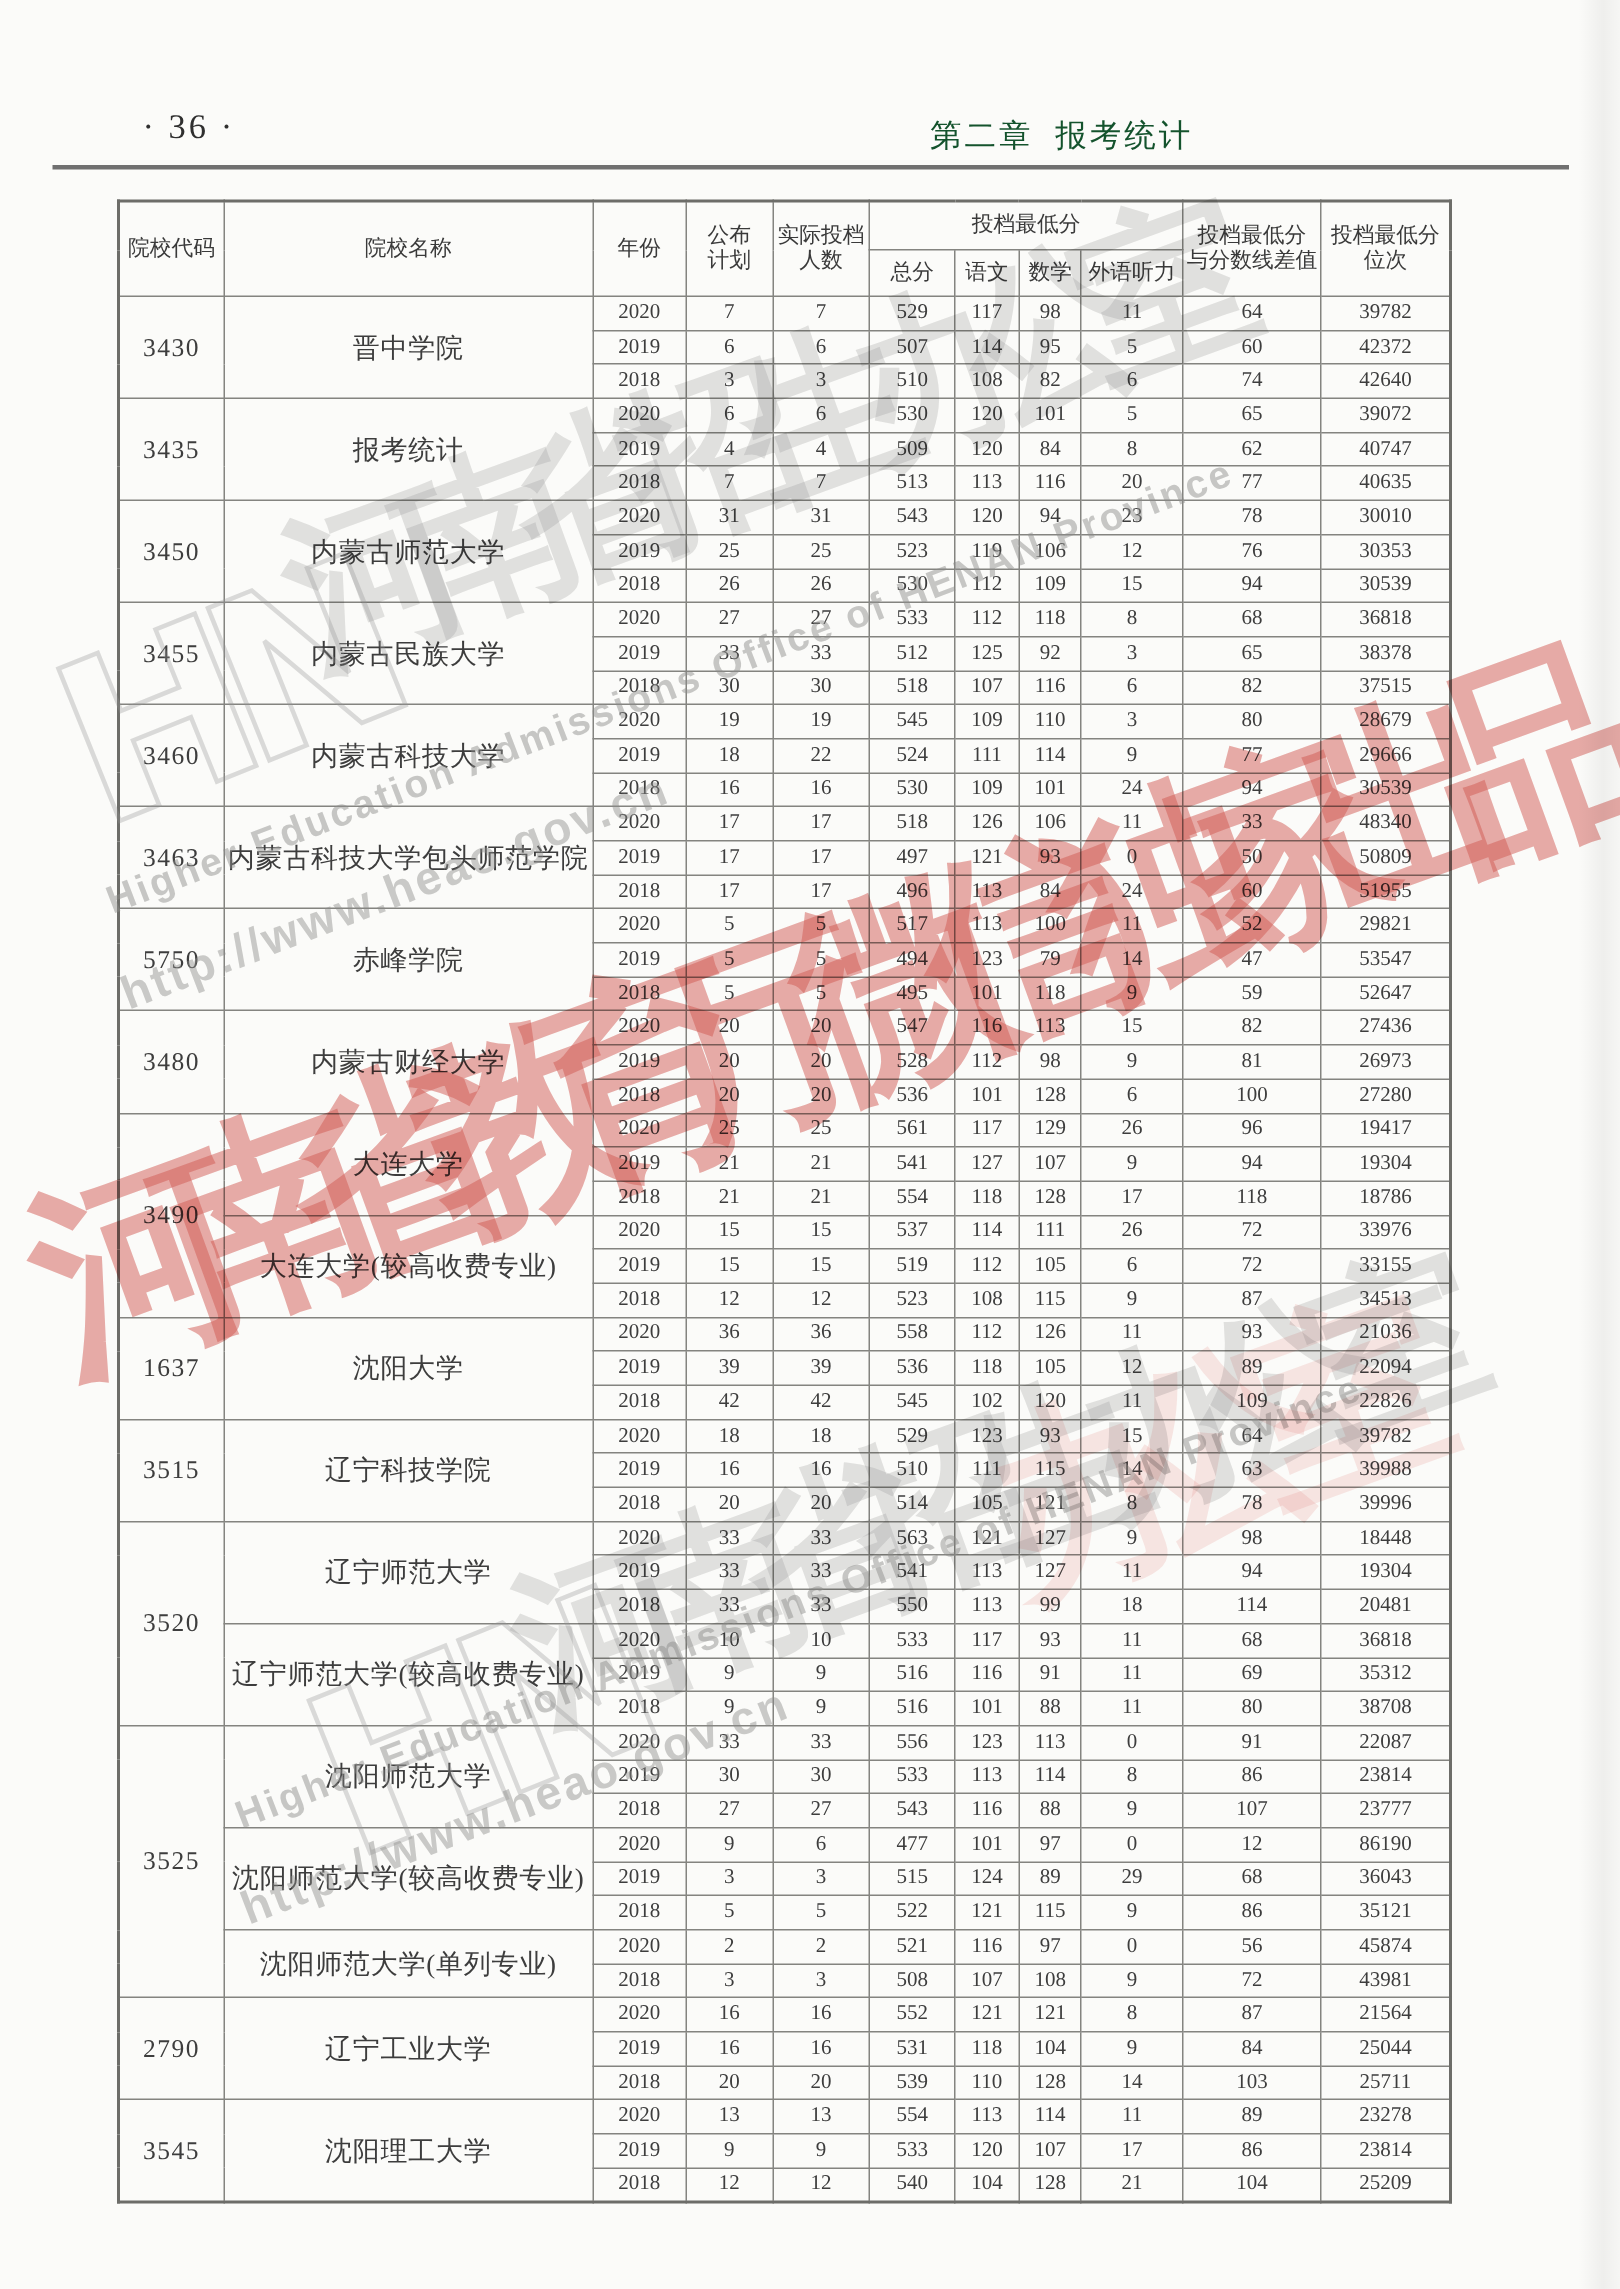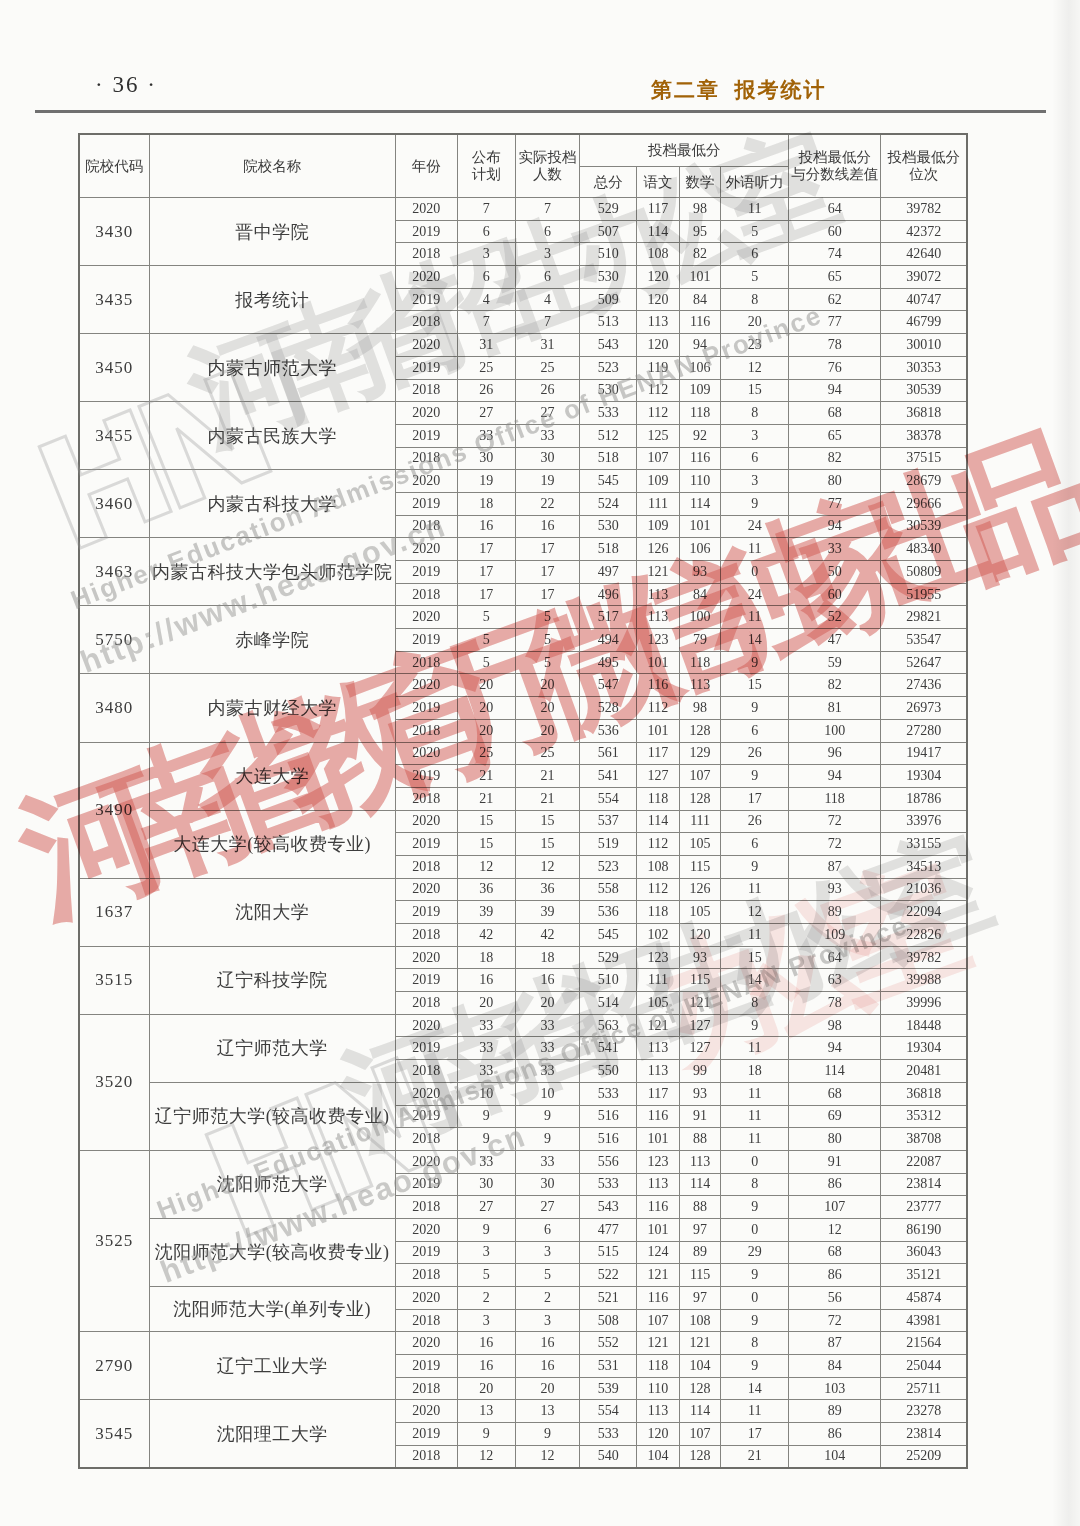--- a/index.html
+++ b/index.html
@@ -13,21 +13,21 @@
     position:absolute;top:0;right:0;width:28px;height:100%;
     background:linear-gradient(to right,rgba(0,0,0,0) 0%,rgba(0,0,0,0.05) 60%,rgba(0,0,0,0.02) 100%);
     pointer-events:none;
   }
   
   .page-header{position:absolute;top:0;left:0;width:100%;height:120px;}
   .page-number{
     position:absolute;left:95px;top:72px;font-size:23px;color:#2f2f2f;letter-spacing:2px;font-family:Liberation Serif, serif;
   }
   .chapter-title{
-    position:absolute;left:651px;top:76px;font-size:21px;font-weight:700;color:#a16207;
+    position:absolute;left:620px;top:76px;font-size:21px;font-weight:400;color:#14532d;
     letter-spacing:2px;white-space:pre;
   }
   .header-rule{
     position:absolute;left:35px;top:110px;width:1011px;height:3px;background:#4e4e4e;opacity:.8;
   }
   
   .table-wrap{position:absolute;left:78px;top:133px;width:890px;}
   table.data-table{
     border-collapse:collapse;table-layout:fixed;width:890px;
     font-size:14px;color:#3d3d3d;
@@ -206,21 +206,21 @@
         </tr>
         <tr>
           <td class="year-cell">2018</td>
           <td class="num-cell">7</td>
           <td class="num-cell">7</td>
           <td class="num-cell">513</td>
           <td class="num-cell">113</td>
           <td class="num-cell">116</td>
           <td class="num-cell">20</td>
           <td class="num-cell">77</td>
-          <td class="num-cell">46799</td>
+          <td class="num-cell">40635</td>
         </tr>
         <tr>
           <td rowspan="3" class="code-cell">3450</td>
           <td rowspan="3" class="name-cell">内蒙古师范大学</td>
           <td class="year-cell">2020</td>
           <td class="num-cell">31</td>
           <td class="num-cell">31</td>
           <td class="num-cell">543</td>
           <td class="num-cell">120</td>
           <td class="num-cell">94</td>

